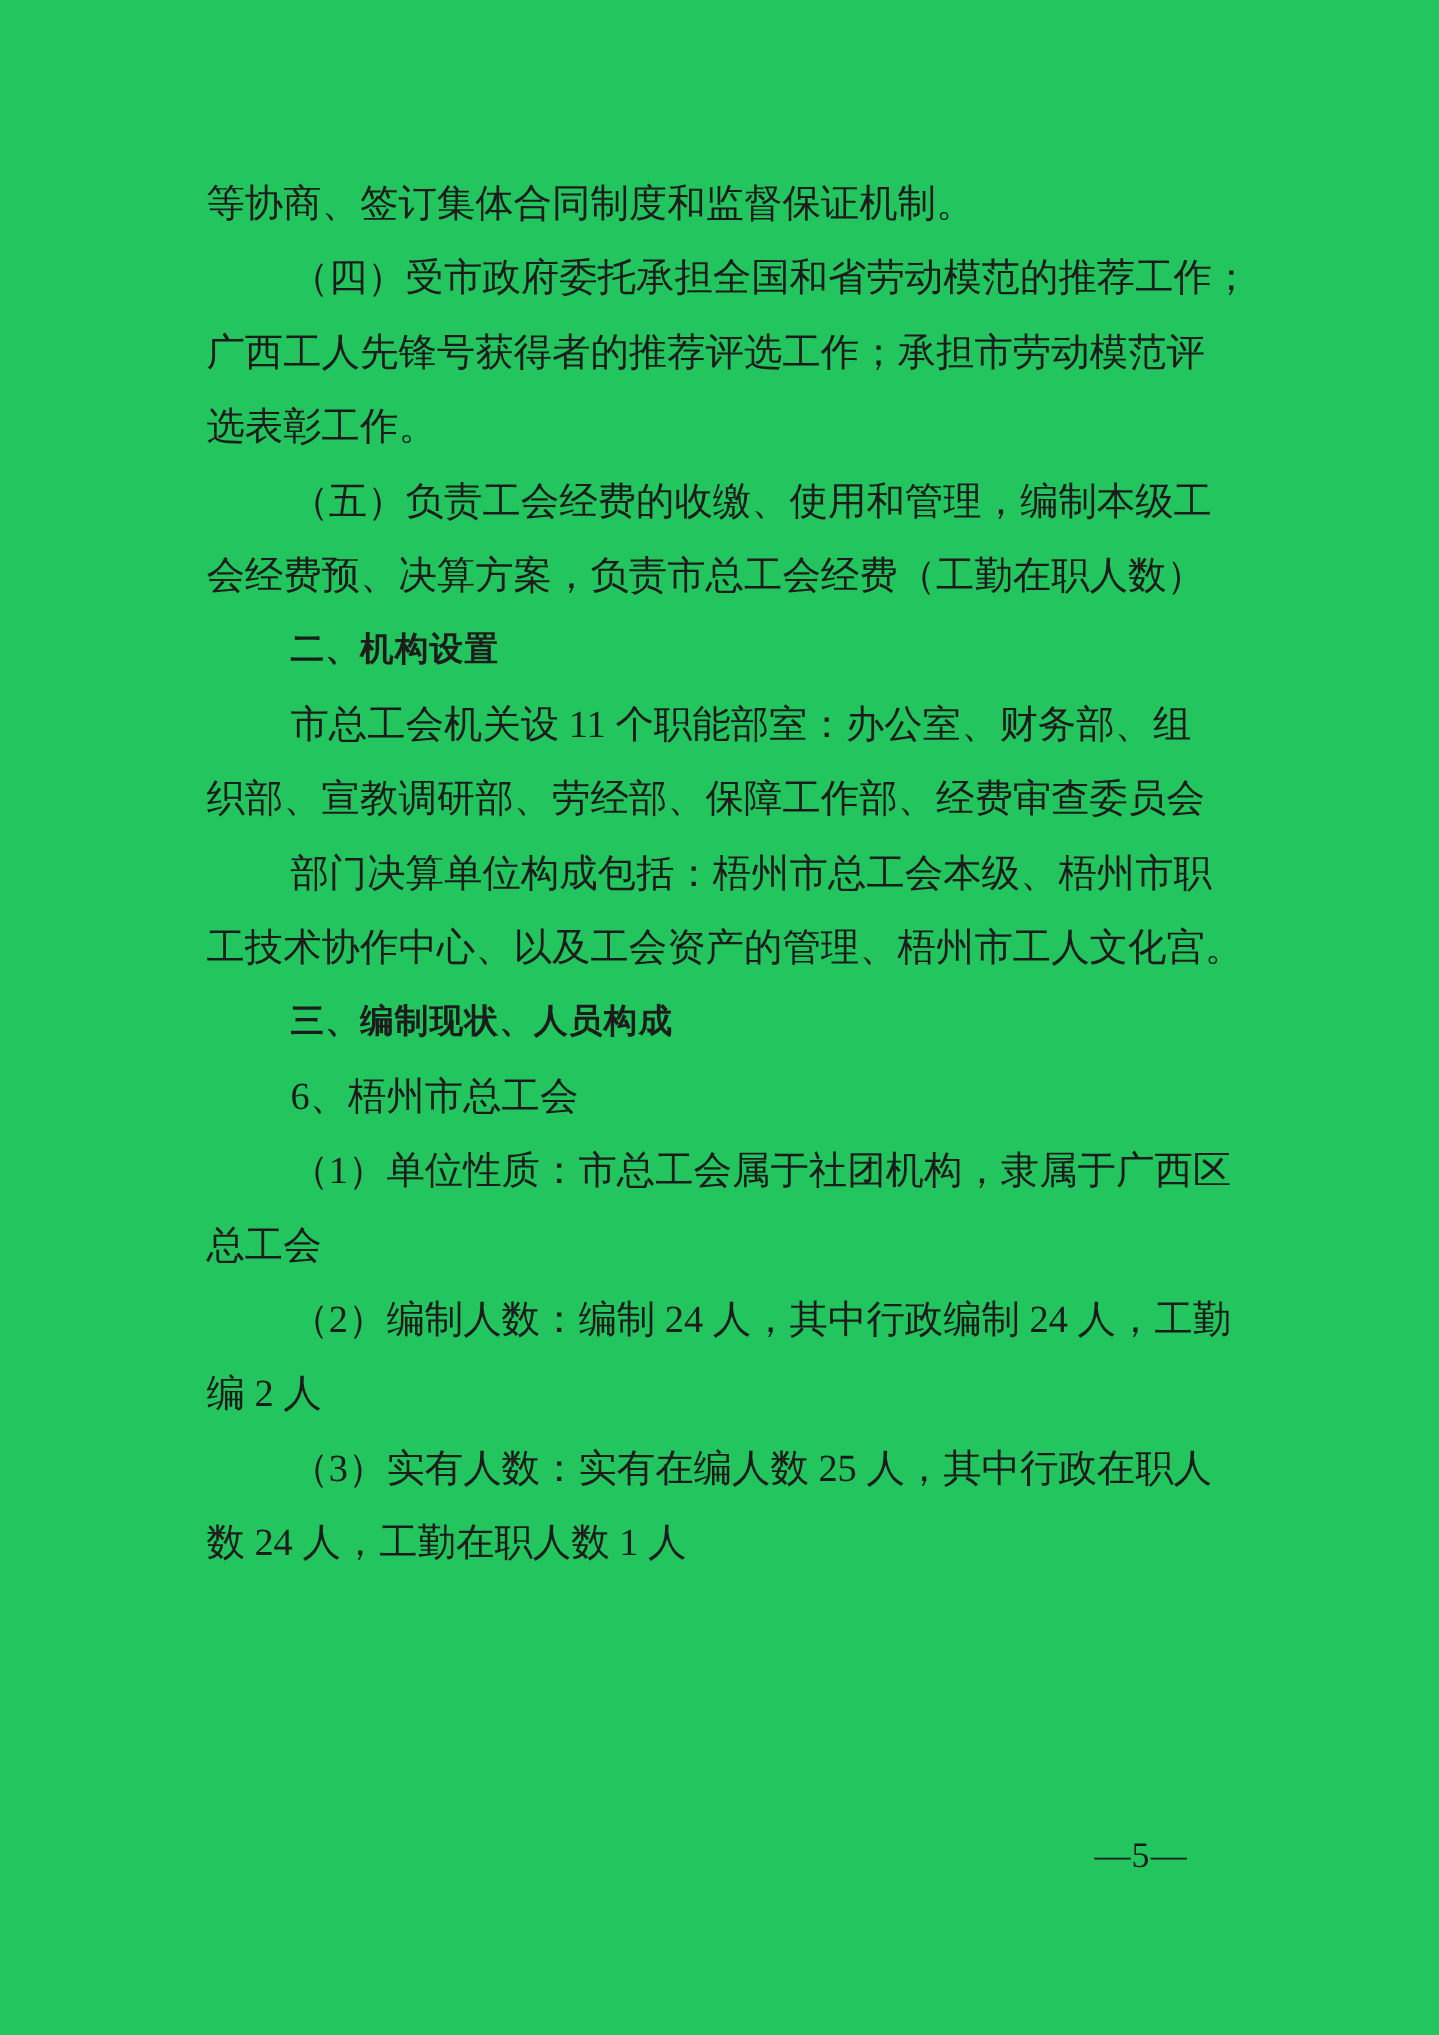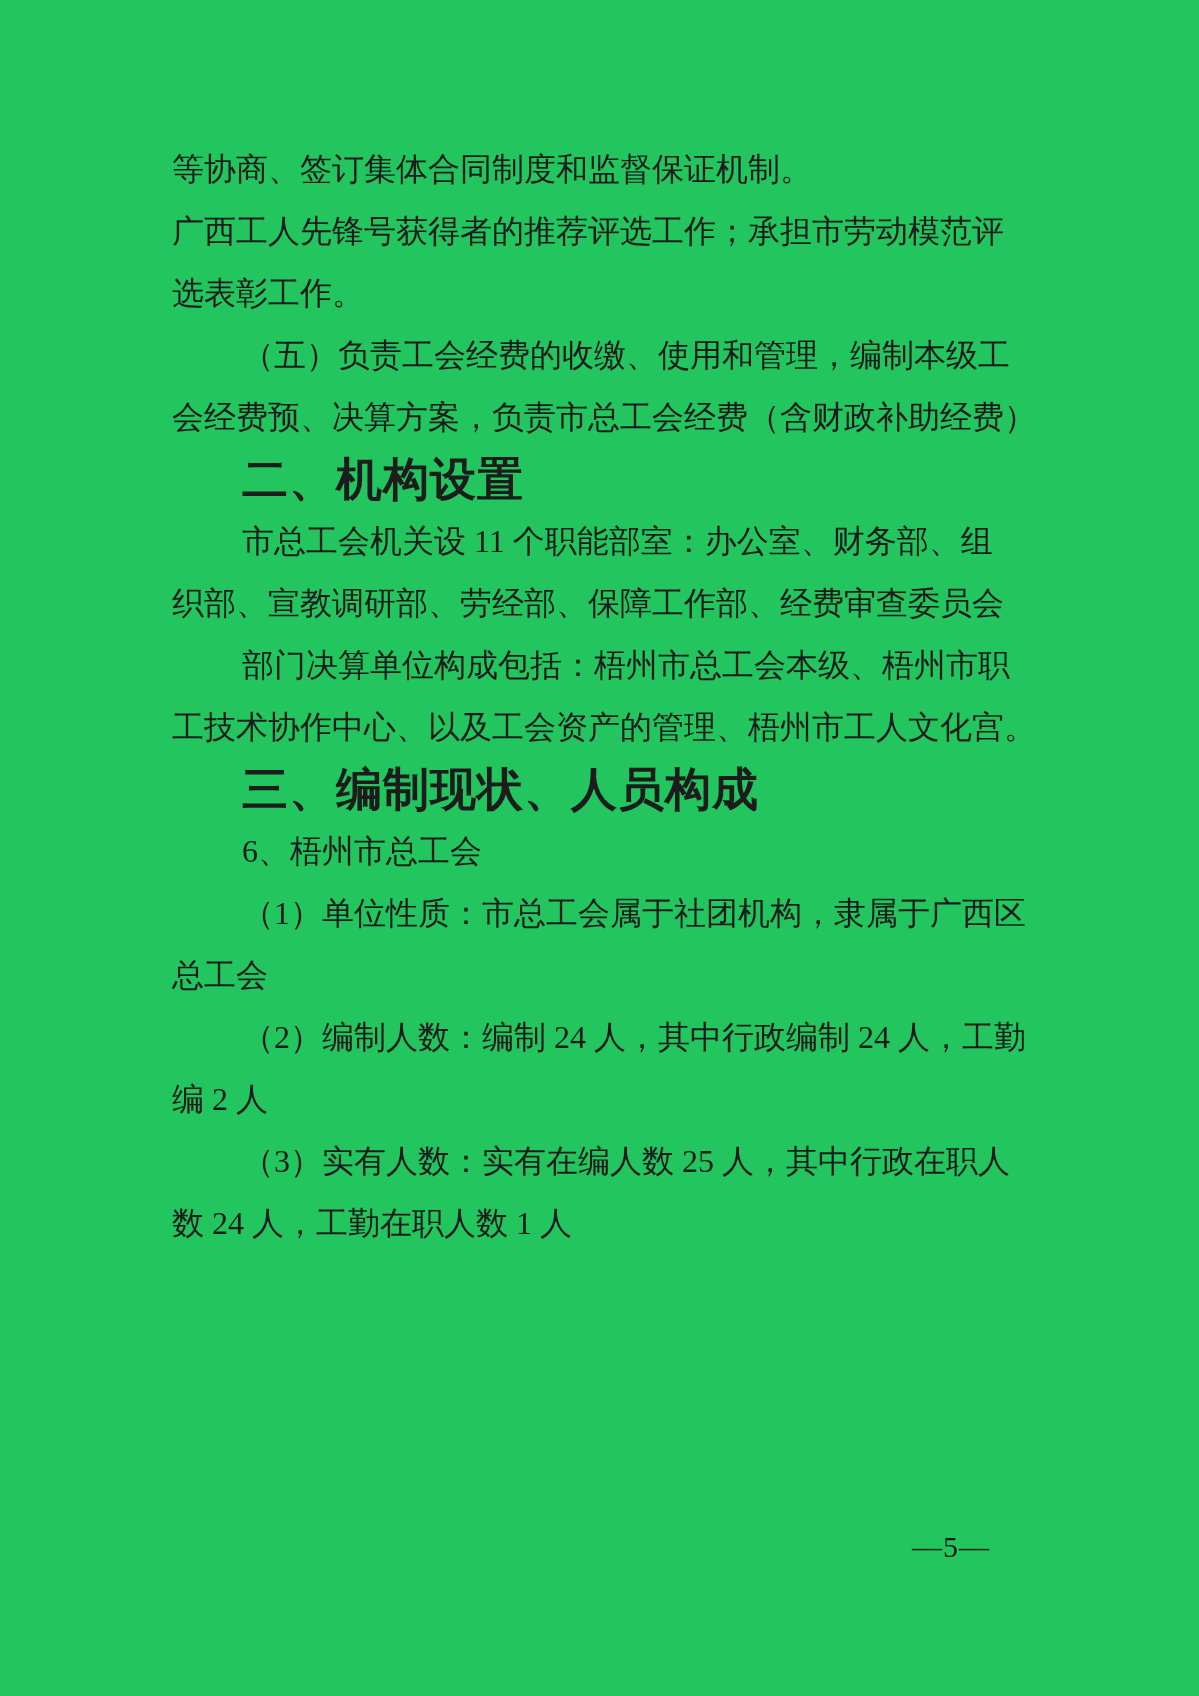--- a/index.html
+++ b/index.html
@@ -27,21 +27,21 @@
     line-height: 62px;
     white-space: nowrap;
   }
   .line.body {
     font-family: "Liberation Serif", "DejaVu Serif", serif;
     font-size: 32px;
     letter-spacing: 0px;
   }
   .line.heading {
     font-family: "Liberation Sans", "DejaVu Sans", sans-serif;
-    font-size: 46px;
+    font-size: 28px;
     font-weight: 700;
     letter-spacing: 1px;
   }
   .line.indent {
     padding-left: 70px;
   }
   .page-number {
     position: absolute;
     left: 912px;
     top: 1530px;
@@ -50,24 +50,25 @@
     letter-spacing: 1px;
     color: #1c1c1c;
   }
 </style>
 </head>
 <body>
 
 <div class="page">
   <div class="content">
       <div class="line body">等协商、签订集体合同制度和监督保证机制。</div>
+      <div class="line body indent">（四）受市政府委托承担全国和省劳动模范的推荐工作；</div>
       <div class="line body">广西工人先锋号获得者的推荐评选工作；承担市劳动模范评</div>
       <div class="line body">选表彰工作。</div>
       <div class="line body indent">（五）负责工会经费的收缴、使用和管理，编制本级工</div>
-      <div class="line body">会经费预、决算方案，负责市总工会经费（含财政补助经费）</div>
+      <div class="line body">会经费预、决算方案，负责市总工会经费（工勤在职人数）</div>
       <div class="line heading indent">二、机构设置</div>
       <div class="line body indent">市总工会机关设 11 个职能部室：办公室、财务部、组</div>
       <div class="line body">织部、宣教调研部、劳经部、保障工作部、经费审查委员会</div>
       <div class="line body indent">部门决算单位构成包括：梧州市总工会本级、梧州市职</div>
       <div class="line body">工技术协作中心、以及工会资产的管理、梧州市工人文化宫。</div>
       <div class="line heading indent">三、编制现状、人员构成</div>
       <div class="line body indent">6、梧州市总工会</div>
       <div class="line body indent">（1）单位性质：市总工会属于社团机构，隶属于广西区</div>
       <div class="line body">总工会</div>
       <div class="line body indent">（2）编制人数：编制 24 人，其中行政编制 24 人，工勤</div>

